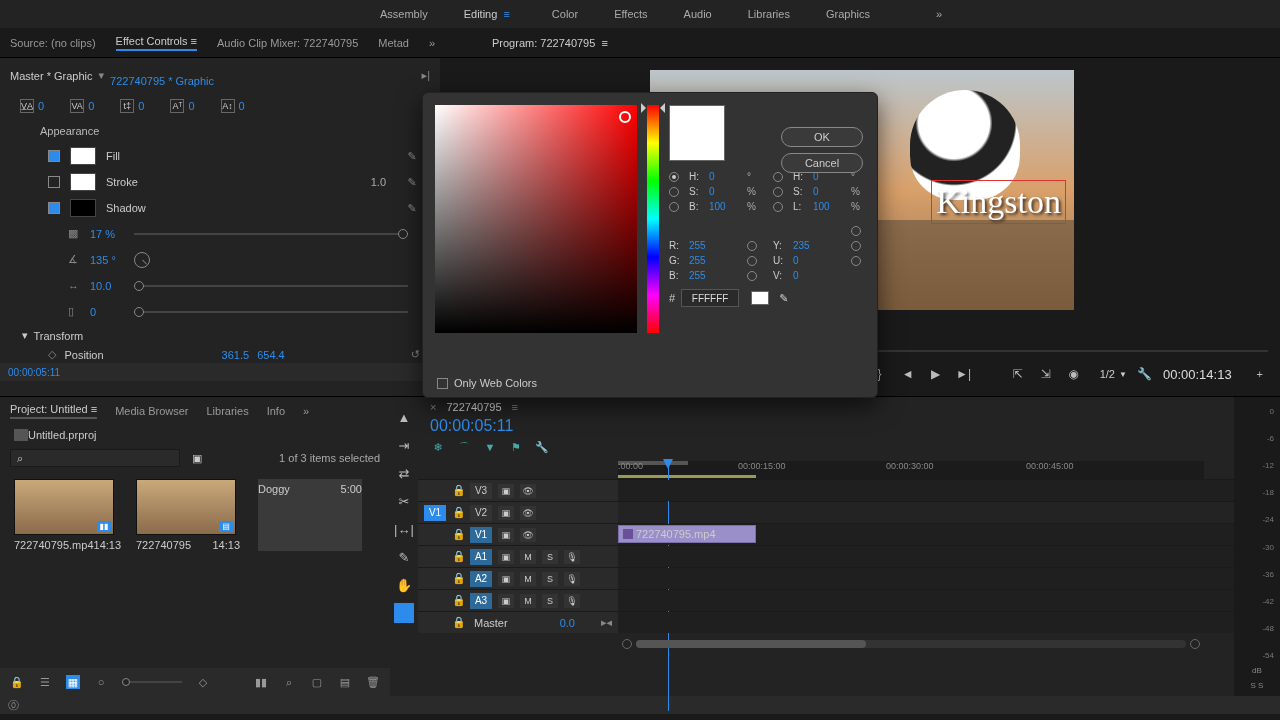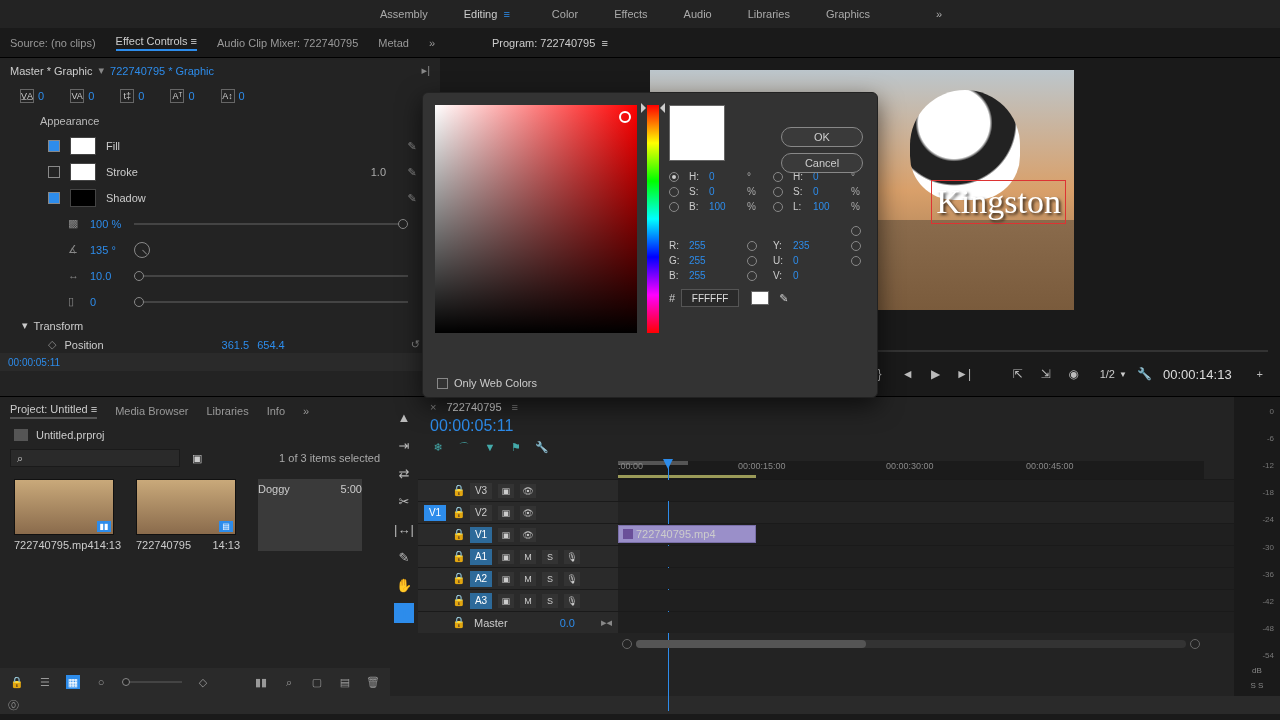--- a/index.html
+++ b/index.html
@@ -11,21 +11,21 @@
 .chev { margin-left:30px; color:#aaa; }
 .subtabs { height:30px; background:#1a1a1a; display:flex; align-items:center; border-bottom:1px solid #000;gap:36px; }
 .subtabs-left { display:flex; align-items:center; gap:20px; padding-left:10px; width:440px; }
 .subtabs-left .it { color:#999; cursor:pointer; }
 .subtabs-left .it.active { color:#ddd; border-bottom:2px solid #2d8ceb; padding-bottom:2px; }
 .subtabs-right { display:flex; align-items:center; gap:10px; padding-left:16px; }
 .subtabs-right .it { color:#ddd; }
 .main { display:flex; height:338px; }
 .left-col { width:440px; background:#232323; padding:0; overflow:hidden; }
 .master-row { padding:6px 10px; display:flex; align-items:center; gap:6px; font-size:10px;}
-.master-row .blue { color:#2d8ceb; }
+.master-row .blue { color:#2d8ceb;margin-top:11px; }
 .kern-row { display:flex; gap:26px; padding:6px 20px; align-items:center; }
 .kern-row .k { display:flex; align-items:center; gap:4px; }
 .kern-row .k .ico { width:14px; height:14px; border:1px solid #666; display:flex; align-items:center; justify-content:center; font-size:9px;}
 .kern-row .k .val { color:#2d8ceb; }
 .sect-hd { padding:6px 12px 6px 40px; color:#bbb; }
 .app-row { display:flex; align-items:center; gap:10px; padding:4px 20px 4px 48px; height:26px;}
 .app-row .ck { width:12px; height:12px; border:1px solid #888; background:#2d8ceb; }
 .app-row .ck.off { background:transparent; border:1px solid #888; }
 .app-row .sw { width:26px; height:18px; background:#fff; border:1px solid #444; }
 .app-row .sw.blk { background:#000; }
@@ -53,21 +53,21 @@
 .prog-ctrl .btn { width:22px; height:22px; display:flex; align-items:center; justify-content:center; color:#bbb; cursor:pointer; font-size:12px;}
 .prog-ctrl .spacer { flex:1; }
 .prog-ctrl .zoom { font-size:11px; color:#ccc; display:flex; align-items:center; gap:4px;}
 .prog-ctrl .tc { font-size:13px; color:#ddd; margin-left:auto;}
 .prog-ctrl .plus { width:18px; height:18px; display:flex; align-items:center; justify-content:center; color:#bbb; cursor:pointer; margin-left:12px;}
 .lower { display:flex; height:300px; border-top:1px solid #000;}
 .proj { width:390px; background:#232323; display:flex; flex-direction:column;}
 .proj-tabs { display:flex; gap:18px; padding:6px 10px; align-items:center;}
 .proj-tabs .it { color:#999; cursor:pointer;}
 .proj-tabs .it.active { color:#ddd; border-bottom:2px solid #555; padding-bottom:2px;}
-.proj-file { display:flex; align-items:center; gap:8px; padding:4px 14px; }
+.proj-file { display:flex; align-items:center; padding:4px 14px; }
 .proj-file .ico { width:14px; height:12px; background:#555; }
 .proj-search { display:flex; align-items:center; gap:6px; padding:4px 10px;}
 .proj-search .inp { flex:0 0 170px; height:18px; background:#2a2a2a; border:1px solid #1a1a1a; display:flex; align-items:center; padding:0 6px; color:#888;}
 .proj-search .folder { width:14px; height:12px; margin-left:6px;}
 .proj-search .sel { margin-left:auto; color:#aaa;}
 .thumbs { display:flex; gap:18px; padding:8px 14px; }
 .thumb { width:104px; }
 .thumb .img { width:100px; height:56px; background:linear-gradient(#c9a97a,#8a6b4c); position:relative; border:1px solid #111;}
 .thumb .img.dark { background:#1a1a1a; }
 .thumb .img .badge { position:absolute; bottom:2px; right:2px; width:14px; height:11px; background:#2d8ceb; font-size:8px; color:#fff; display:flex; align-items:center; justify-content:center;}
@@ -230,21 +230,21 @@
     </div>
     <div class="app-row">
       <span class="ck"></span>
       <span class="sw blk"></span>
       <span class="lbl">Shadow</span>
       <span class="eye">✎</span>
     </div>
 
     <div class="sld-row">
       <span class="ico">▩</span>
-      <span class="val">100 %</span>
+      <span class="val">17 %</span>
       <div class="track">
           <div class="knob" style="left:calc(100% - 10px)"></div>
         </div>
     </div>
     <div class="sld-row">
       <span class="ico">∡</span>
       <span class="val">135 °</span>
       <span style="width:16px;height:16px;border:1px solid #888;border-radius:50%;position:relative;">
           <span style="position:absolute;width:1px;height:6px;background:#888;left:7px;top:1px;transform-origin:bottom;transform:rotate(135deg)"></span>
         </span>

